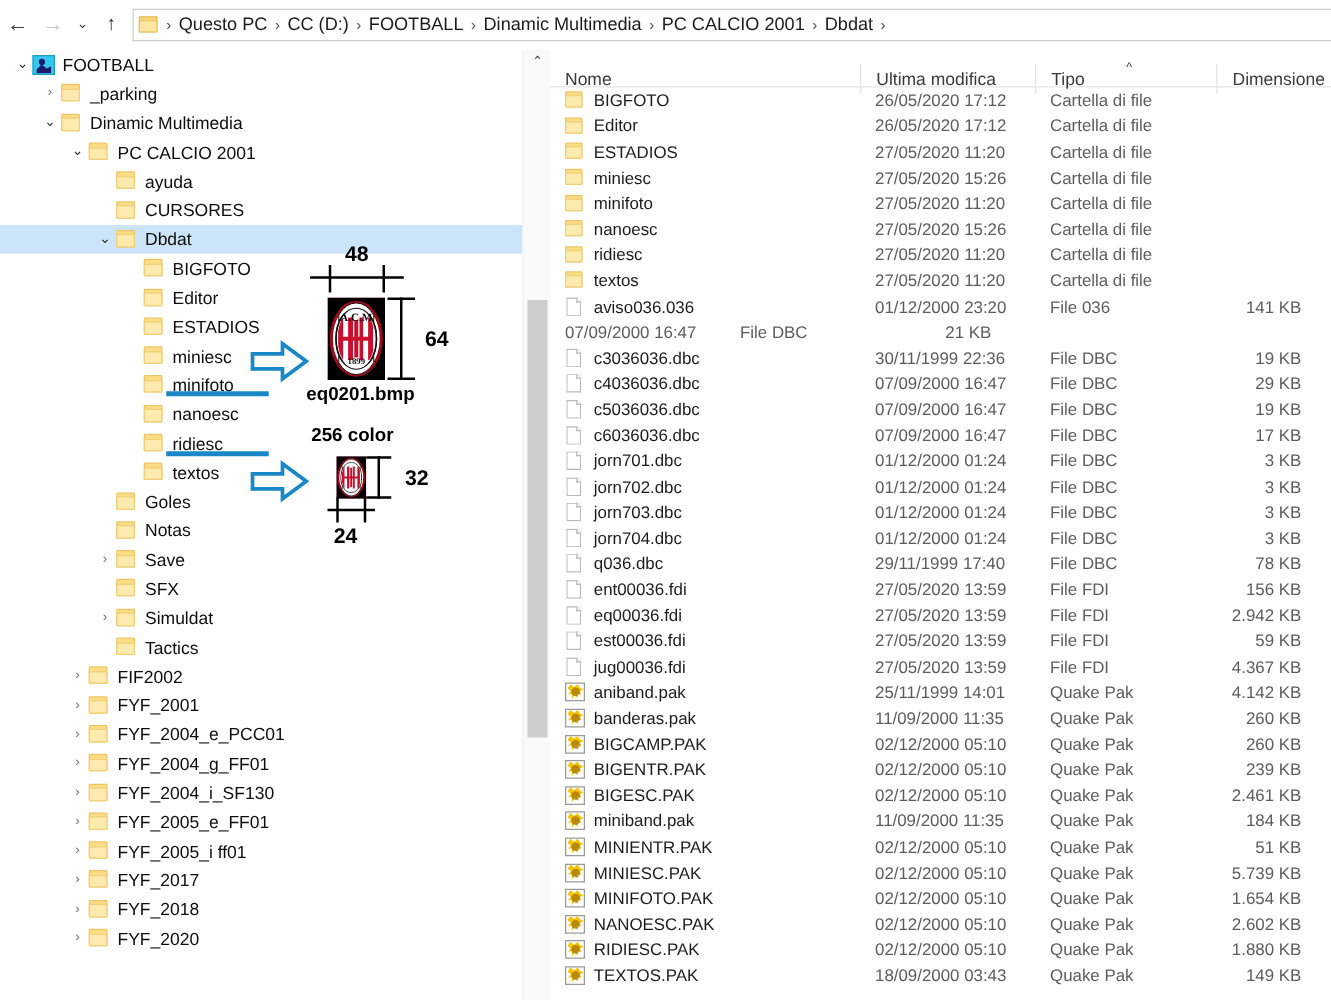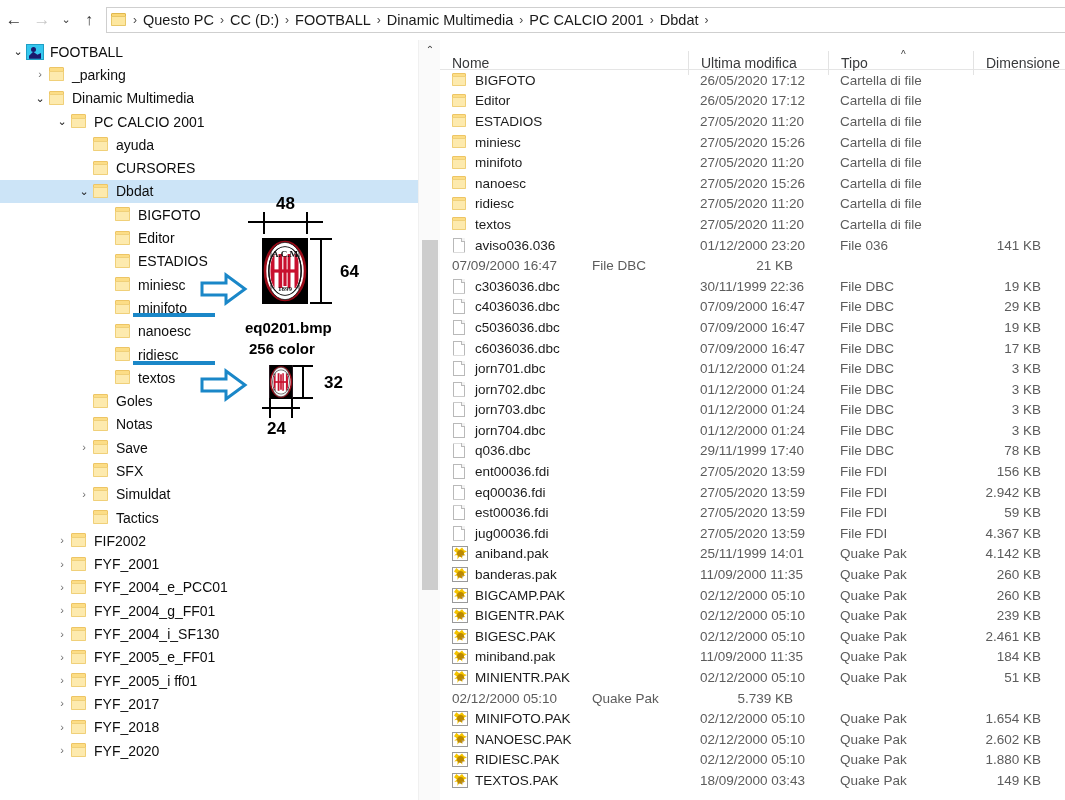--- a/index.html
+++ b/index.html
@@ -914,20 +914,27 @@
               <div class="bird"></div>
               <div class="bird2"></div>
             </div>
             <span>MINIENTR.PAK</span>
           </div>
           <div class="c-date">02/12/2000 05:10</div>
           <div class="c-type">Quake Pak</div>
           <div class="c-size">51 KB</div>
         </div>
         <div class="fr">
+          <div class="c-name">
+            <div class="ico-pak">
+              <div class="bird"></div>
+              <div class="bird2"></div>
+            </div>
+            <span>MINIESC.PAK</span>
+          </div>
           <div class="c-date">02/12/2000 05:10</div>
           <div class="c-type">Quake Pak</div>
           <div class="c-size">5.739 KB</div>
         </div>
         <div class="fr">
           <div class="c-name">
             <div class="ico-pak">
               <div class="bird"></div>
               <div class="bird2"></div>
             </div>
@@ -1021,21 +1028,21 @@
     <div class="tick" style="left:263px; top:212px; width:2px; height:22px;"></div>
     <div class="tick" style="left:306px; top:212px; width:2px; height:22px;"></div>
     <div class="tick" style="left:248px; top:221px; width:75px; height:2px;"></div>
     <div class="dim-num" style="left:276px; top:194px;">48</div>
 
     <div class="tick" style="left:320px; top:238px; width:2px; height:66px;"></div>
     <div class="tick" style="left:310px; top:238px; width:22px; height:2px;"></div>
     <div class="tick" style="left:310px; top:302px; width:22px; height:2px;"></div>
     <div class="dim-num" style="left:340px; top:262px;">64</div>
 
-    <div class="ann-text" style="left:245px; top:319px; font-size:15px;">eq0201.bmp</div>
+    <div class="ann-text" style="left:245px; top:307px; font-size:15px;">eq0201.bmp</div>
     <div class="ann-text" style="left:249px; top:340px; font-size:15px;">256 color</div>
 
     <div class="logo-box" style="left:269px; top:365px; width:24px; height:34px;">
       <svg class="logo-svg" width="24" height="34" viewBox="0 0 46 66">
         <rect x="0" y="0" width="46" height="66" fill="#000000"></rect>
         <ellipse cx="23" cy="33" rx="20" ry="29" fill="#ffffff" stroke="#9b0b18" stroke-width="3"></ellipse>
         <ellipse cx="23" cy="33" rx="16.2" ry="25" fill="#ffffff" stroke="#111111" stroke-width="1.4"></ellipse>
         <g clip-path="url(#smclip)">
           <rect x="7" y="16" width="32" height="34" fill="#ffffff"></rect>
           <rect x="8.5" y="16" width="4" height="34" fill="#c8102e"></rect>

